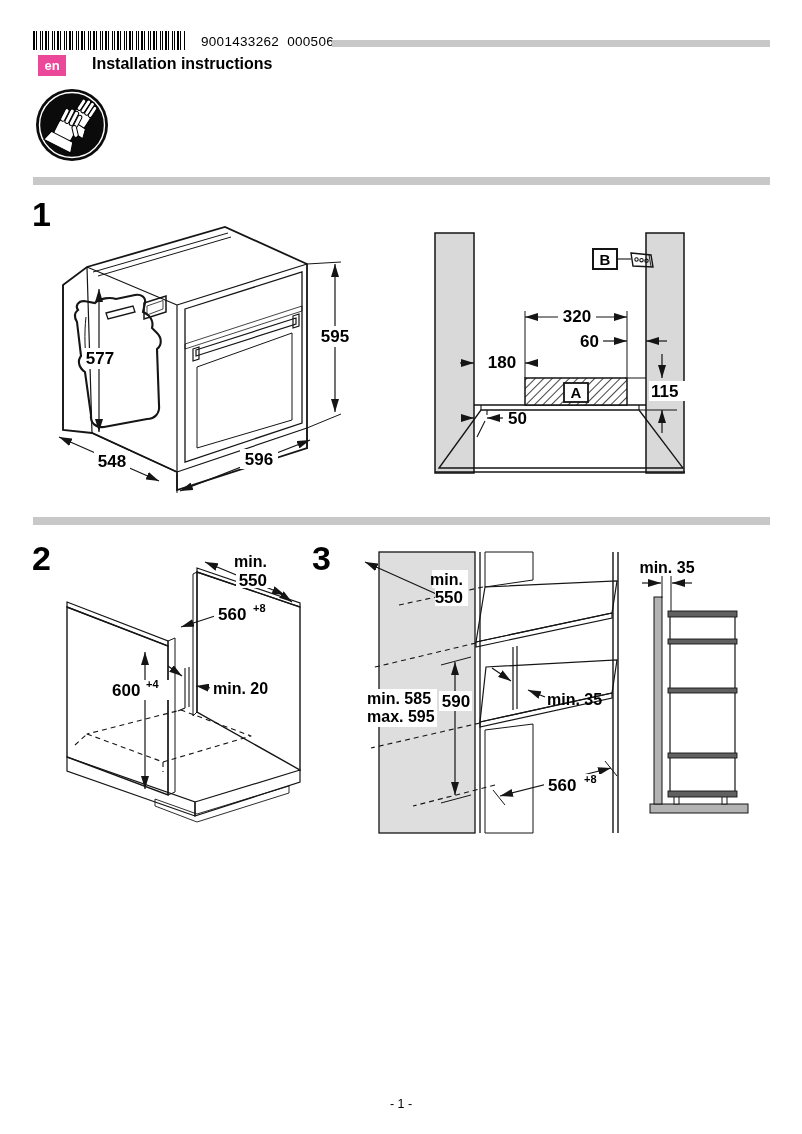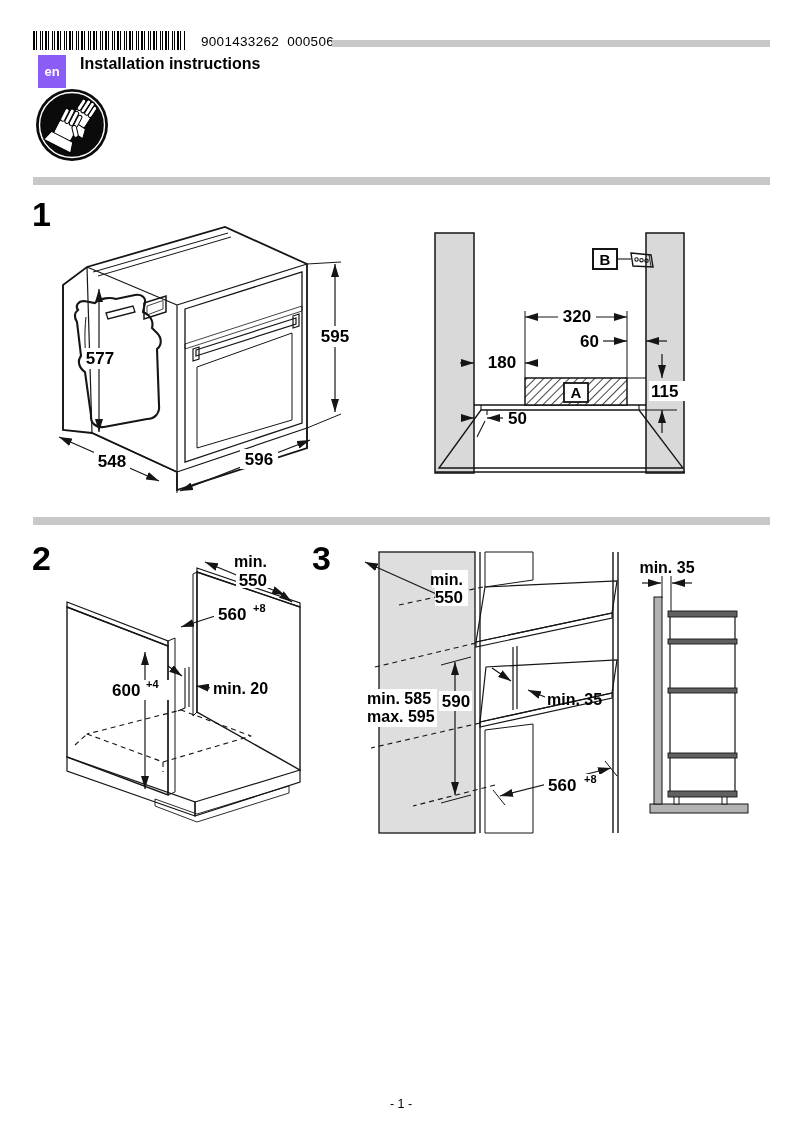--- a/index.html
+++ b/index.html
@@ -2,40 +2,40 @@
 <html><head>
 <meta charset="utf-8">
 <style>
   html,body{margin:0;padding:0;background:#fff;}
   body{width:802px;height:1134px;position:relative;font-family:"Liberation Sans",sans-serif;color:#000;overflow:hidden;}
   .abs{position:absolute;}
   .divider{background:#c8c8c8;height:8px;width:737px;left:33px;}
   .barcode{width:152px;height:19px;background:
     repeating-linear-gradient(90deg,#000 0 2px,#fff 2px 3px,#000 3px 4px,#fff 4px 7px,#000 7px 8.5px,#fff 8.5px 9.5px,#000 9.5px 10px,#fff 10px 12px);}
   .barcode-text{font-size:13.5px;letter-spacing:.3px;white-space:pre;}
-  .lang-badge{width:28px;height:33px;background:#8b5cf6;color:#fff;font-size:13px;font-weight:bold;
+  .lang-badge{width:28px;height:21px;background:#ec4899;color:#fff;font-size:13px;font-weight:bold;
     display:flex;align-items:center;justify-content:center;}
   .page-title{font-size:16px;font-weight:bold;}
   .section-num{font-size:34px;font-weight:bold;line-height:1;}
   .footer{width:802px;text-align:center;font-size:12.5px;}
   svg text{font-family:"Liberation Sans",sans-serif;font-weight:bold;fill:#000;}
   text.dim{font-size:17px;}
   text.dim2{font-size:16px;}
   text.sup{font-size:11px;}
   text.boxlbl{font-size:15px;}
   .ln{stroke:#151515;fill:none;}
 </style>
 </head>
 <body>
 
 <div class="abs barcode" style="left:33px;top:31px;"></div>
 <div class="abs barcode-text" style="left:201px;top:34px;">9001433262  000506</div>
 <div class="abs" style="left:332px;top:40px;width:438px;height:7px;background:#c8c8c8;"></div>
 <div class="abs lang-badge" style="left:38px;top:55px;">en</div>
-<div class="abs page-title" style="left:80px;top:55px;">Installation instructions</div>
+<div class="abs page-title" style="left:92px;top:55px;">Installation instructions</div>
 
 <svg class="abs" style="left:34px;top:86px;" width="78" height="79" viewBox="0 0 78 79">
   <circle cx="38" cy="39" r="36" fill="#0b0b0b"></circle>
   <circle cx="38" cy="39" r="32.5" fill="none" stroke="#fff" stroke-width="1.4"></circle>
   <g transform="translate(46,33) rotate(33)" fill="#fff" stroke="#000" stroke-width="1">
     <rect x="-8.5" y="-8.5" width="17" height="16" rx="4"></rect>
     <rect x="-8.5" y="-19" width="4" height="12.5" rx="2"></rect>
     <rect x="-4" y="-21" width="4" height="14.5" rx="2"></rect>
     <rect x="0.5" y="-21" width="4" height="14.5" rx="2"></rect>
     <rect x="4.8" y="-19" width="3.8" height="12.5" rx="1.9"></rect>

